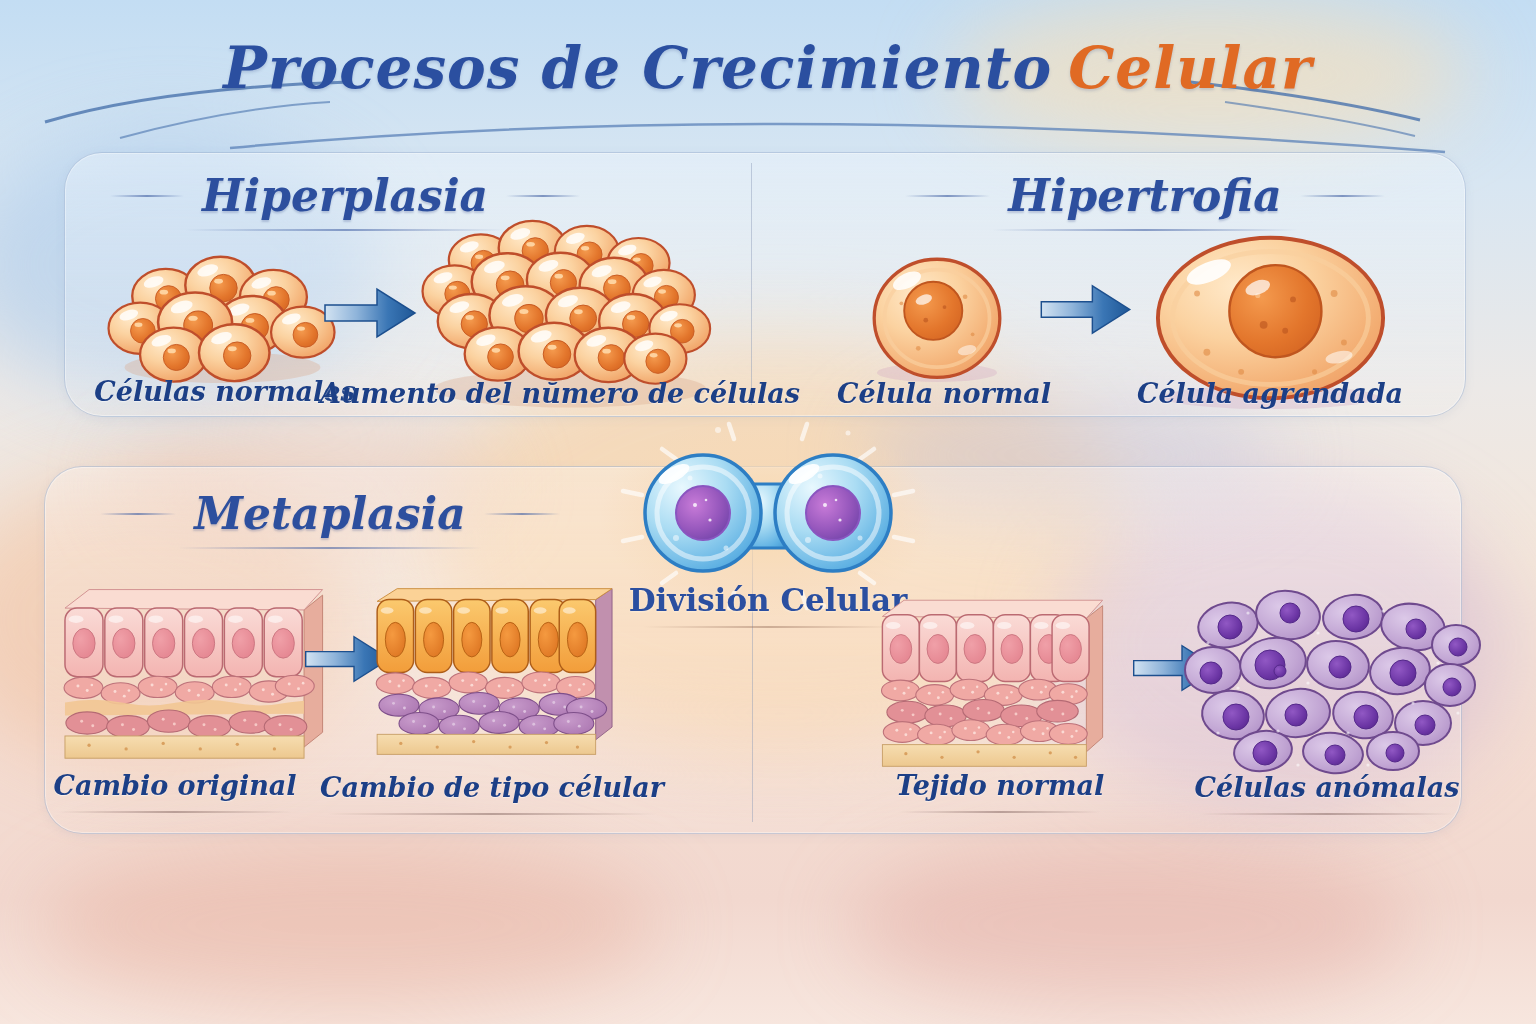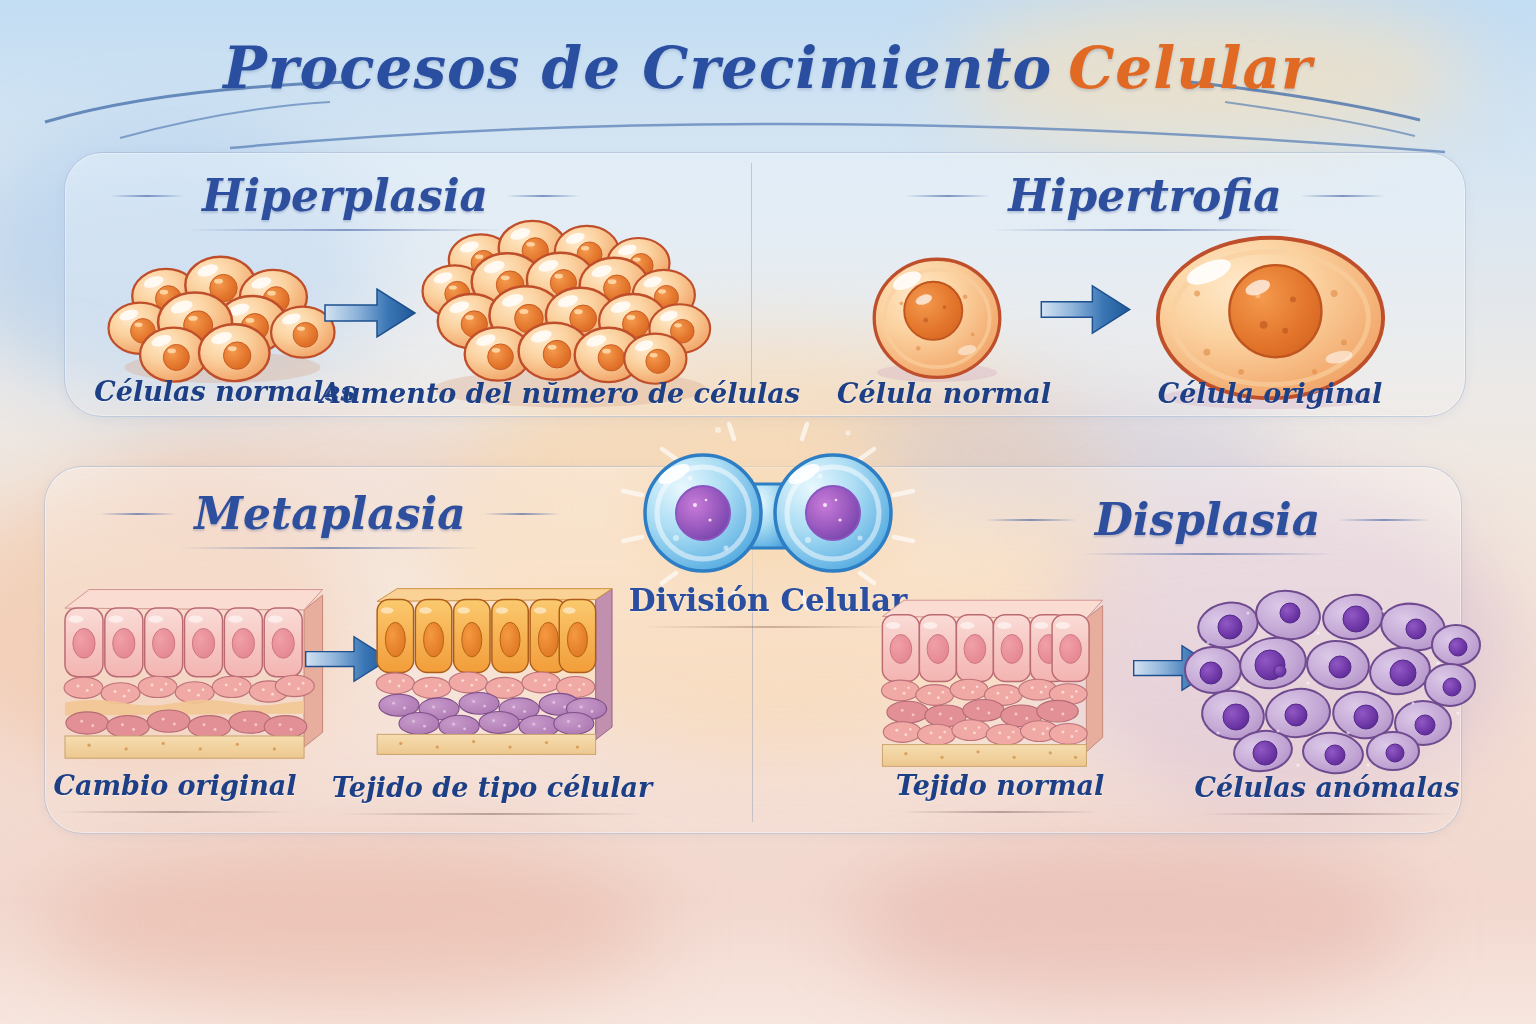--- a/index.html
+++ b/index.html
@@ -199,25 +199,20 @@
     <span class="hline"></span>
   </div>
   <div class="qhead" style="left:905px;top:170px;width:480px">
     <span class="hline"></span>
     <span class="qtitle">Hipertrofia</span>
     <span class="hline"></span>
   </div>
   <div class="qhead" style="left:100px;top:488px;width:460px">
     <span class="hline"></span>
     <span class="qtitle">Metaplasia</span>
-    <span class="hline"></span>
-  </div>
-  <div class="qhead" style="left:985px;top:494px;width:445px">
-    <span class="hline"></span>
-    <span class="qtitle">Displasia</span>
     <span class="hline"></span>
   </div>
 
   <svg class="ill" style="left:105px;top:242px" width="235" height="147" viewBox="0 0 240 150">
     <ellipse cx="120" cy="128" rx="100" ry="16" fill="#d9a88c" opacity=".35"></ellipse>
     <use href="#ocell" transform="translate(62,55) scale(.95)"></use>
     <use href="#ocell" transform="translate(118,44)"></use>
     <use href="#ocell" transform="translate(172,56) scale(.95)"></use>
     <use href="#ocell" transform="translate(36,88) scale(.9)"></use>
     <use href="#ocell" transform="translate(150,84)"></use>
@@ -516,19 +511,19 @@
         <circle cx="235" cy="120" r="1.6"></circle>
       <circle cx="120" cy="182" r="1.6"></circle>
         <circle cx="190" cy="182" r="1.6"></circle>
         <circle cx="280" cy="130" r="1.6"></circle>
     </g>
   </svg>
 
   <div class="lbl" style="left:225px;top:376px">Células normales</div>
   <div class="lbl" style="left:560px;top:378px">Aumento del nŭmero de células</div>
   <div class="lbl" style="left:944px;top:378px">Célula normal</div>
-  <div class="lbl" style="left:1270px;top:378px">Célula original</div>
+  <div class="lbl" style="left:1270px;top:378px">Célula agrandada</div>
   <div class="lbl u" style="left:175px;top:770px">Cambio original</div>
-  <div class="lbl u" style="left:492px;top:772px">Tejido de tipo célular</div>
+  <div class="lbl u" style="left:492px;top:772px">Cambio de tipo célular</div>
   <div class="lbl u" style="left:1000px;top:770px">Tejido normal</div>
   <div class="lbl u" style="left:1327px;top:772px">Células anómalas</div>
 
 </div>
 
 </body></html>

